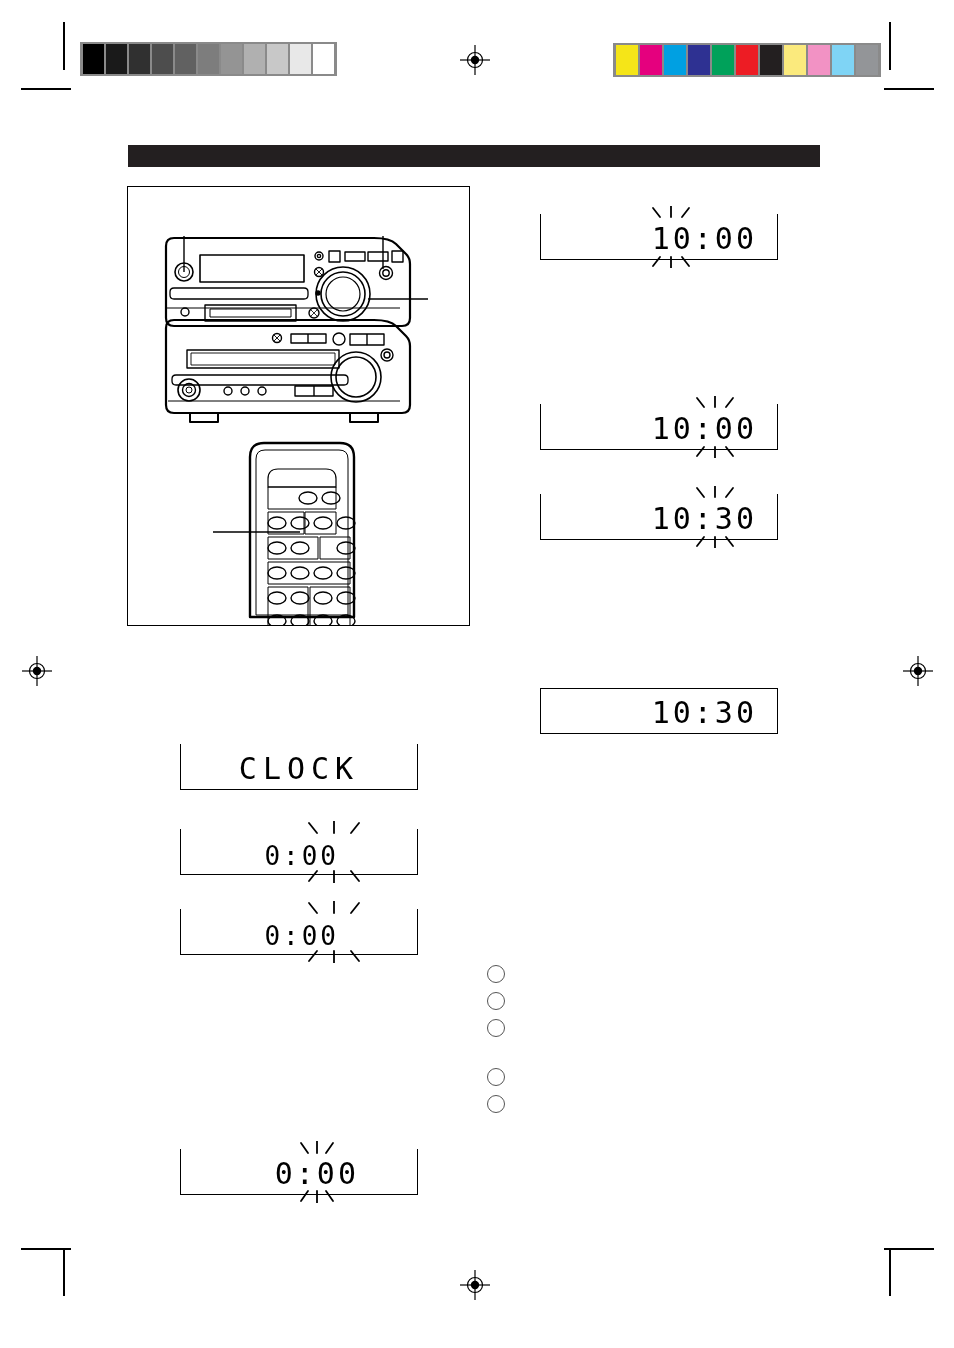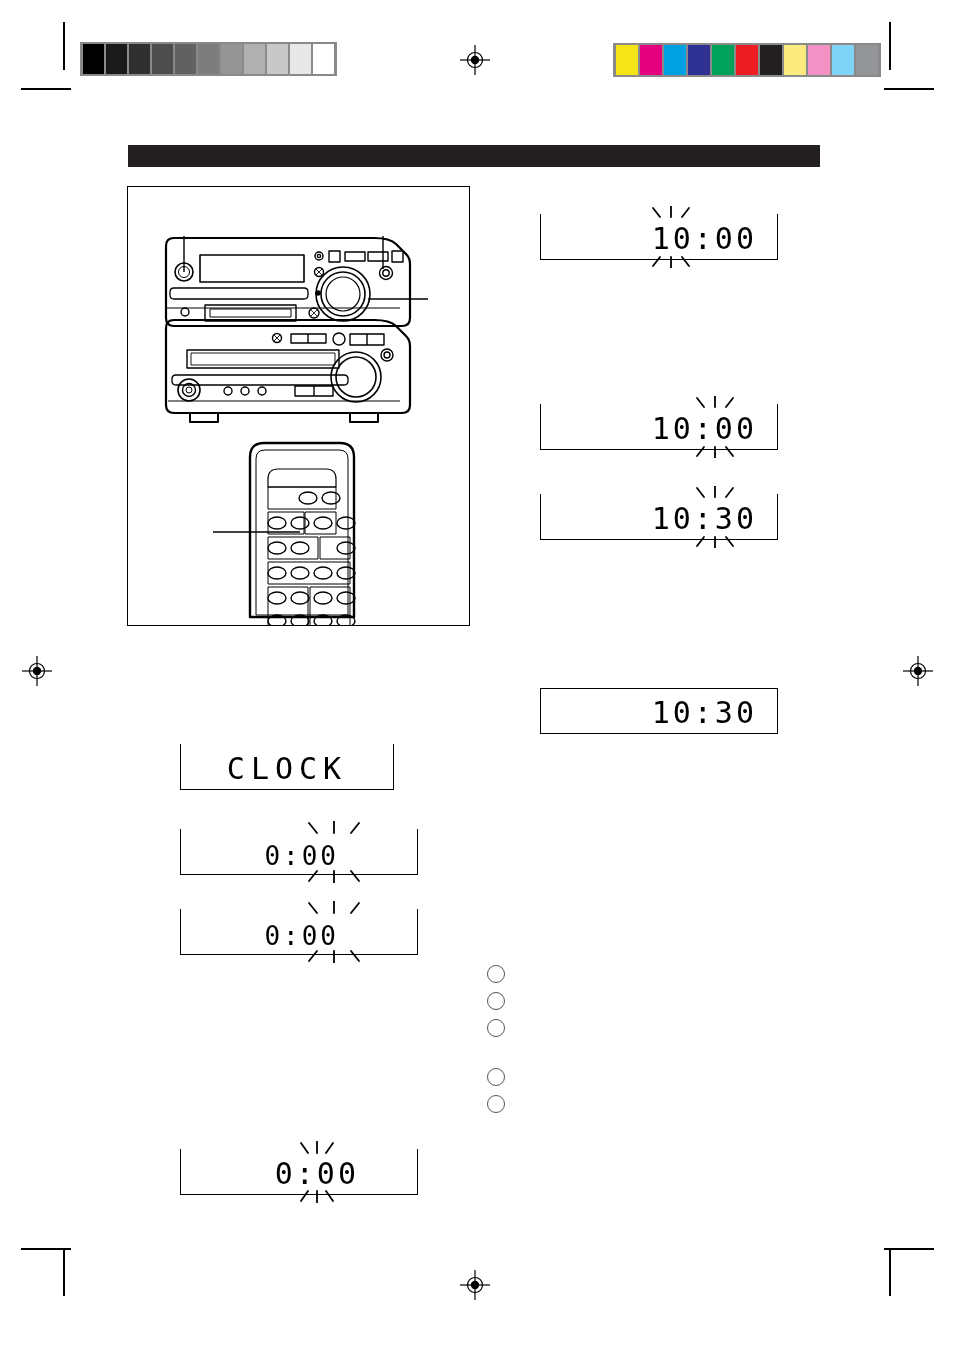--- a/index.html
+++ b/index.html
@@ -289,21 +289,21 @@
       </g>
     </svg>
   </div>
   <div class="abs segtxt" style="right:20px;bottom:5px;">10:30</div>
 </div>
 
 <div class="abs lcd full" style="left:540px;top:688px;width:238px;height:46px;">
   <div class="abs segtxt" style="right:20px;bottom:5px;">10:30</div>
 </div>
 
-<div class="abs lcd" style="left:180px;top:744px;width:214px;height:46px;">
+<div class="abs lcd" style="left:180px;top:744px;width:238px;height:46px;">
   <div class="abs segtxt" style="left:0;right:0;bottom:5px;text-align:center;letter-spacing:6px;">CLOCK</div>
 </div>
 
 <div class="abs lcd" style="left:180px;top:829px;width:238px;height:46px;">
   <div class="abs rays" style="left:122px;top:-8px;">
     <svg width="62" height="62" viewBox="0 0 62 62">
       <g stroke="#000" stroke-width="1.8" stroke-linecap="round">
         <line x1="6" y1="2" x2="14" y2="12"></line>
           <line x1="31" y1="0" x2="31" y2="12"></line>
           <line x1="56" y1="2" x2="48" y2="12"></line>

